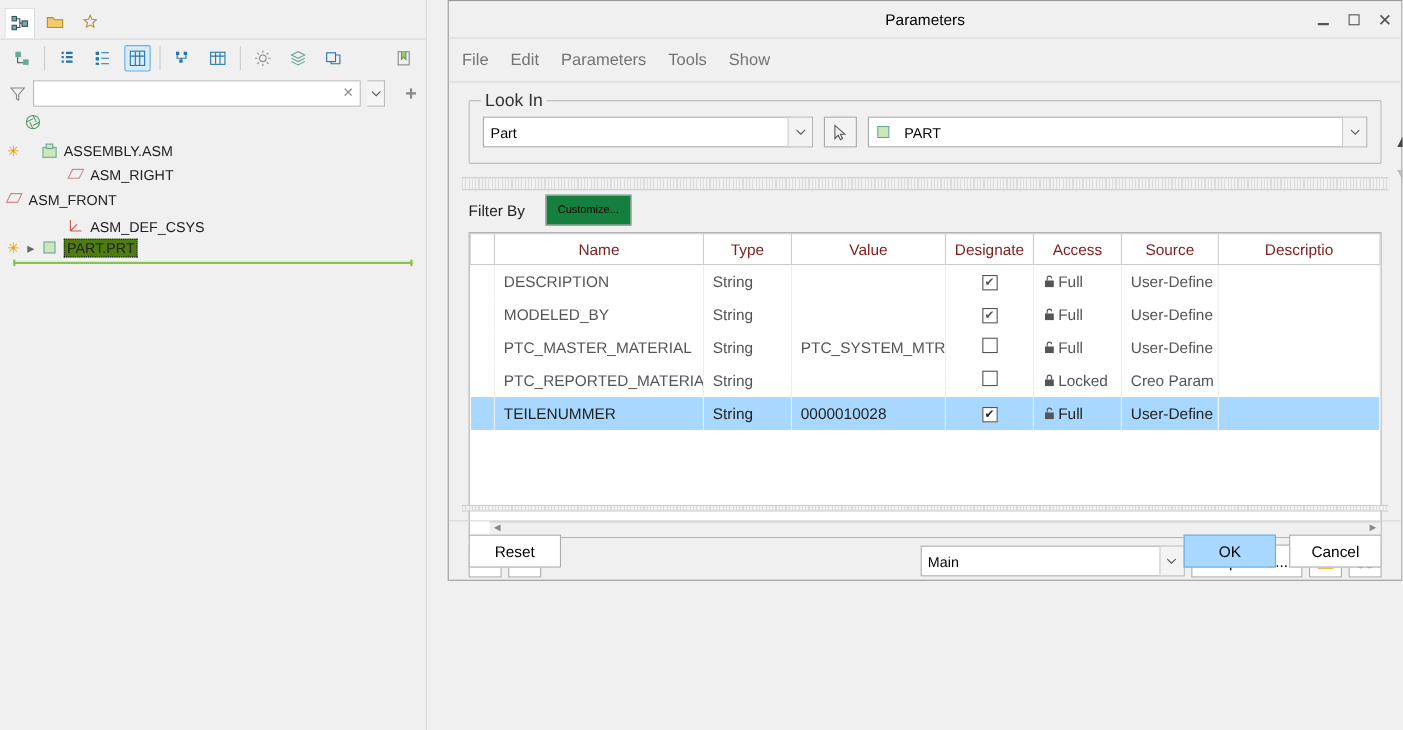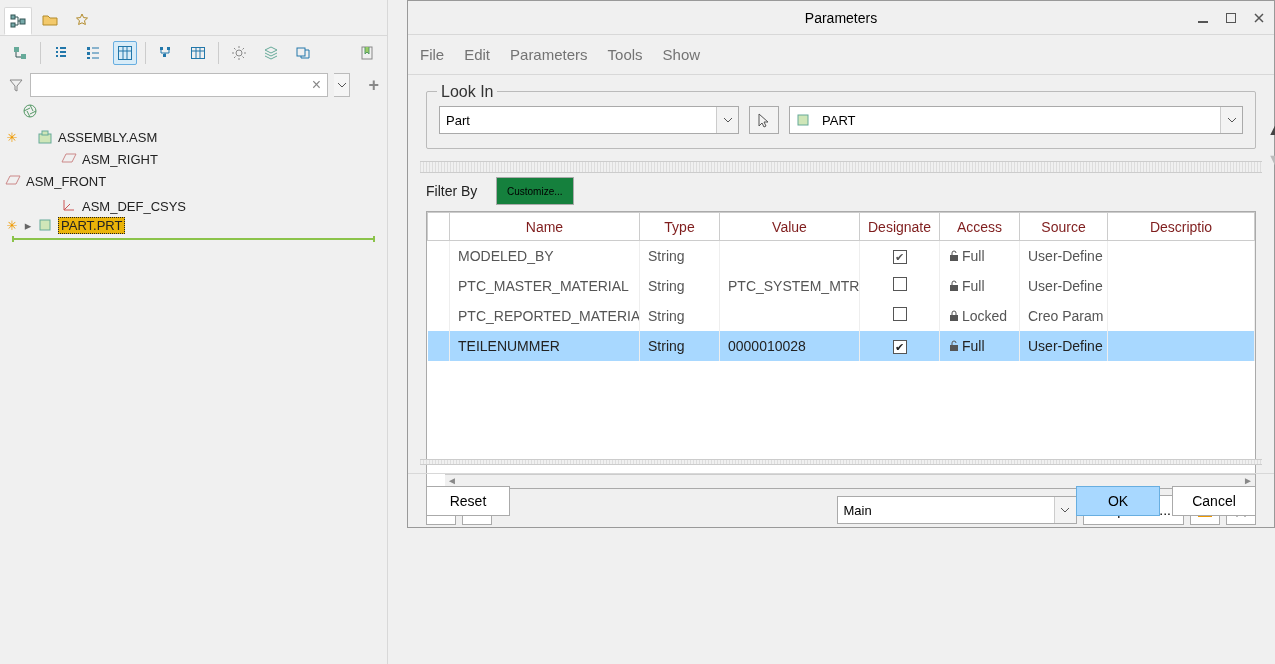--- a/index.html
+++ b/index.html
@@ -23,21 +23,21 @@
 .filter-clear { position: absolute; right: 4px; top: 4px; width: 16px; height: 16px; display: flex; align-items: center; justify-content: center; color: #888; cursor: pointer; }
 .dd-caret { width: 16px; height: 24px; display: flex; align-items: center; justify-content: center; border: 1px solid #bbb; border-left: none; background: #f5f5f5; }
 
 .tree { font-size: 13px; color: #222; padding: 4px 0; }
 .tree-icon-row { display: flex; height: 22px; align-items: center; padding-left: 22px;}
 .tree-row { display: flex; align-items: center; height: 22px; padding-left: 4px; white-space: nowrap; }
 .tree-row .mark { width: 16px; text-align: center; }
 .tree-row .exp { width: 16px; text-align: center; color: #666; }
 .tree-row .icn { width: 18px; height: 18px; display: inline-flex; align-items: center; justify-content: center; margin-right: 4px;}
 .tree-row .lbl { }
-.tree-row.selected .lbl { background: #eab308; border: 1px dotted #222; padding: 0 2px; }
+.tree-row.selected .lbl { background: #4d7c0f; border: 1px dotted #222; padding: 0 2px; }
 .green-bar { height: 2px; background: #8bc34a; margin: 2px 12px; position: relative;}
 .green-bar::before, .green-bar::after { content:''; position:absolute; top:-2px; width:2px; height:6px; background:#8bc34a;}
 .green-bar::before{left:0;} .green-bar::after{right:0;}
 
 
 .dialog { position: absolute; left: 407px; top: 0; width: 868px; height: 528px; background: #f0f0f0; border: 1px solid #999; }
 
 .dlg-title { height: 34px; display: flex; align-items: center; justify-content: center; font-size: 14px; position: relative; border-bottom: 1px solid #d8d8d8; }
 .dlg-winbtns { position: absolute; right: 6px; top: 8px; display: flex; gap: 10px; }
 .winbtn { width: 18px; height: 18px; display: flex; align-items: center; justify-content: center; color: #555; }
@@ -354,20 +354,37 @@
         <th>Value</th>
         <th>Designate</th>
         <th>Access</th>
         <th>Source</th>
         <th>Descriptio</th>
       </tr>
         </thead>
       <tbody id="param-rows">
           <tr>
             <td></td>
+            <td>DESCRIPTION</td>
+            <td>String</td>
+            <td></td>
+            <td style="text-align:center"><span class="checkbox">✔</span></td>
+            <td>
+              <span class="access-cell"><span>
+                  <svg width="12" height="12">
+                    <rect x="2" y="5" width="8" height="6" fill="#555"></rect>
+                    <path d="M4 5V3a2 2 0 0 1 4 0" fill="none" stroke="#555"></path>
+                  </svg>
+                </span>Full</span>
+            </td>
+            <td>User-Define</td>
+            <td></td>
+          </tr>
+          <tr>
+            <td></td>
             <td>MODELED_BY</td>
             <td>String</td>
             <td></td>
             <td style="text-align:center"><span class="checkbox">✔</span></td>
             <td>
               <span class="access-cell"><span>
                   <svg width="12" height="12">
                     <rect x="2" y="5" width="8" height="6" fill="#555"></rect>
                     <path d="M4 5V3a2 2 0 0 1 4 0" fill="none" stroke="#555"></path>
                   </svg>

